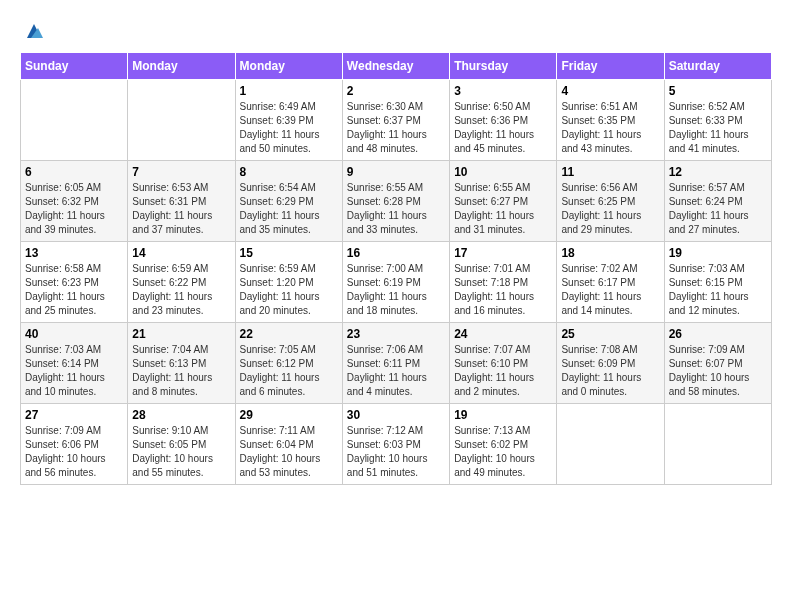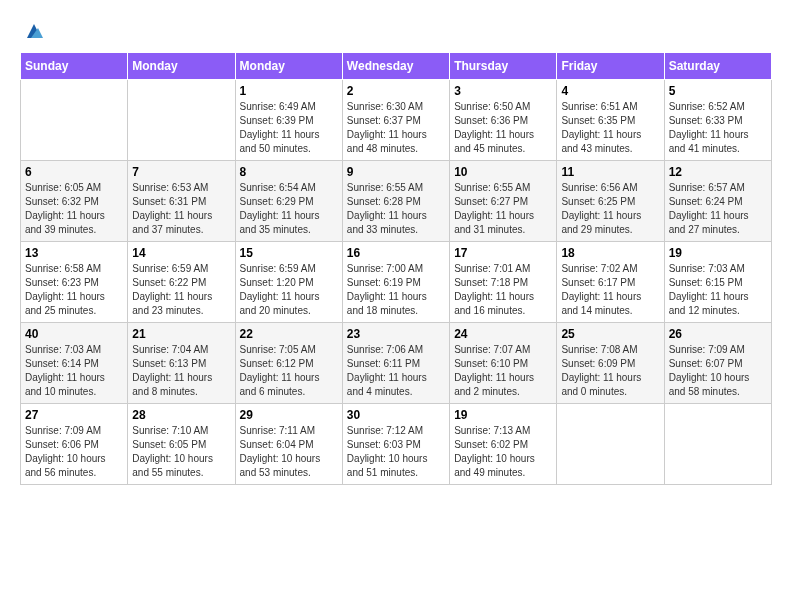--- a/index.html
+++ b/index.html
@@ -285,21 +285,21 @@
       </tr>
       <tr>
         <td>
           <span class="day-number">27</span>
           <div class="day-info">Sunrise: 7:09 AM
 Sunset: 6:06 PM
 Daylight: 10 hours and 56 minutes.</div>
         </td>
         <td>
           <span class="day-number">28</span>
-          <div class="day-info">Sunrise: 7:10 AM
+          <div class="day-info">Sunrise: 9:10 AM
 Sunset: 6:05 PM
 Daylight: 10 hours and 55 minutes.</div>
         </td>
         <td>
           <span class="day-number">29</span>
           <div class="day-info">Sunrise: 7:11 AM
 Sunset: 6:04 PM
 Daylight: 10 hours and 53 minutes.</div>
         </td>
         <td>

